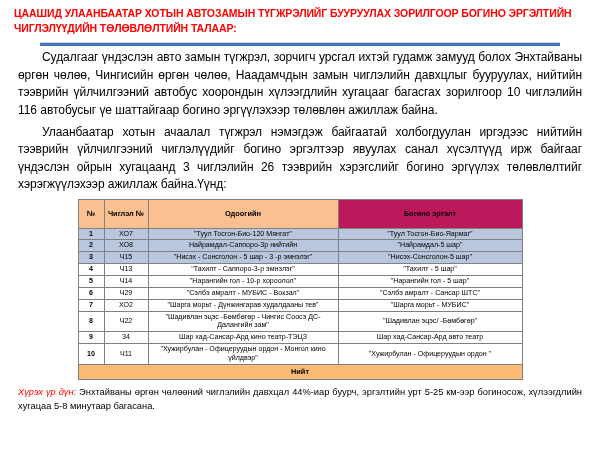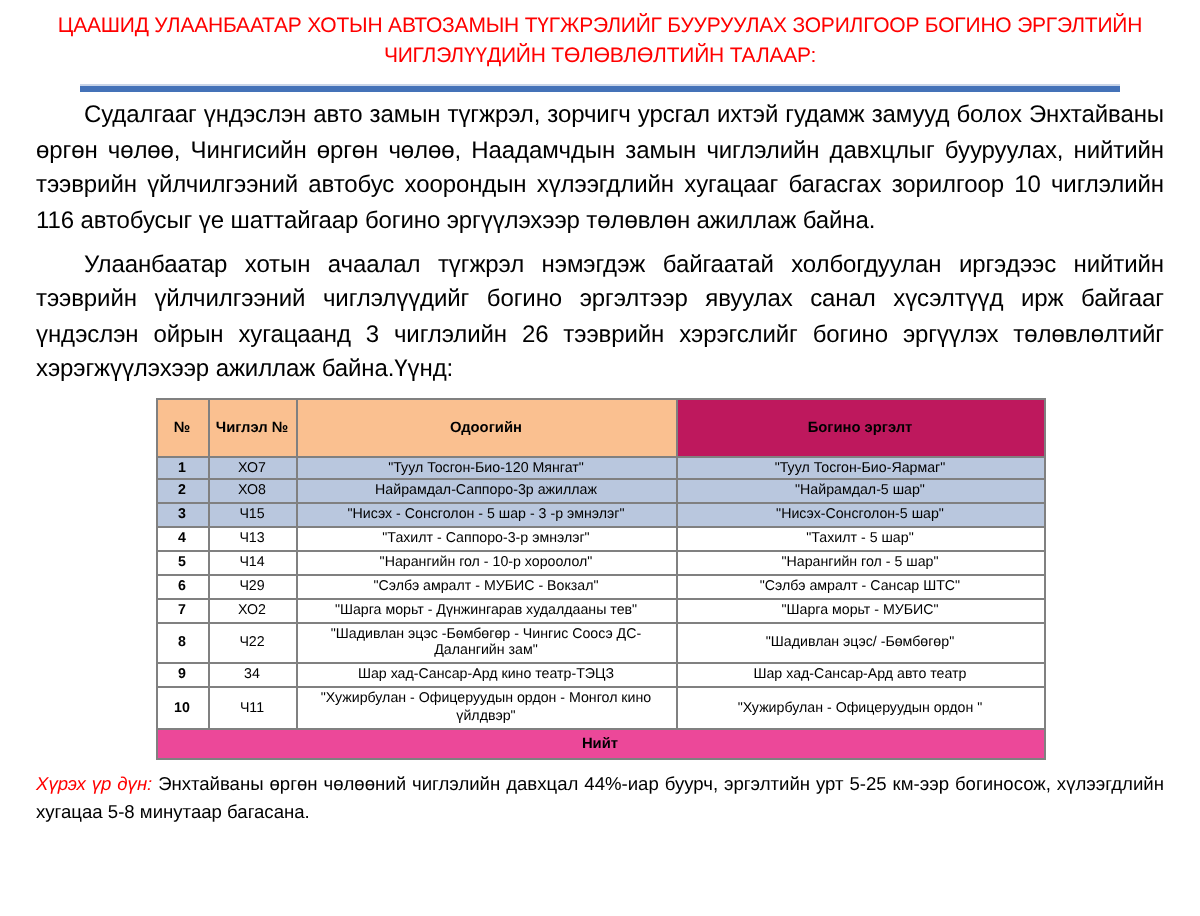--- a/index.html
+++ b/index.html
@@ -16,22 +16,22 @@
   }
   .slide {
     position: relative;
     width: 600px;
     height: 458px;
     box-sizing: border-box;
   }
   .title {
     color: #FF0000;
     font-size: 10.5px;
-    font-weight: normal;
-    text-align: center;
+    font-weight: bold;
+    text-align: left;
     line-height: 1.45;
     padding: 6px 14px 0 14px;
     letter-spacing: -0.1px;
   }
   .divider-top {
     margin: 6px 40px 0 40px;
     height: 3px;
     background: #4472B8;
     border-top: 1px solid #c8d4e8;
   }
@@ -70,21 +70,21 @@
   th.h-num, th.h-route, th.h-current { background: #FAC090; }
   th.h-short { background: #be185d; }
   col.c-num    { width: 26px; }
   col.c-route  { width: 44px; }
   col.c-cur    { width: 190px; }
   col.c-short  { width: 184px; }
   td.num { font-weight: bold; }
   tr.tinted td { background: #B9C7DE; }
   tr.plain td { background: #FFFFFF; }
   tr.total td {
-    background: #ec4899;
+    background: #fdba74;
     font-weight: bold;
     font-size: 7.4px;
     height: 12px;
   }
   .summary {
     padding: 6px 18px 0 18px;
     font-size: 9.3px;
     line-height: 1.5;
     text-align: justify;
   }
@@ -126,21 +126,21 @@
     <tbody>
       <tr class="tinted">
         <td class="num">1</td>
         <td>ХО7</td>
         <td>"Туул Тосгон-Био-120 Мянгат"</td>
         <td>"Туул Тосгон-Био-Яармаг"</td>
       </tr>
       <tr class="tinted">
         <td class="num">2</td>
         <td>ХО8</td>
-        <td>Найрамдал-Саппоро-3р ажиллаж</td>
+        <td>Найрамдал-Саппоро-3р нийтийн</td>
         <td>"Найрамдал-5 шар"</td>
       </tr>
       <tr class="tinted">
         <td class="num">3</td>
         <td>Ч15</td>
         <td>"Нисэх - Сонсголон - 5 шар - 3 -р эмнэлэг"</td>
         <td>"Нисэх-Сонсголон-5 шар"</td>
       </tr>
       <tr class="plain">
         <td class="num">4</td>

